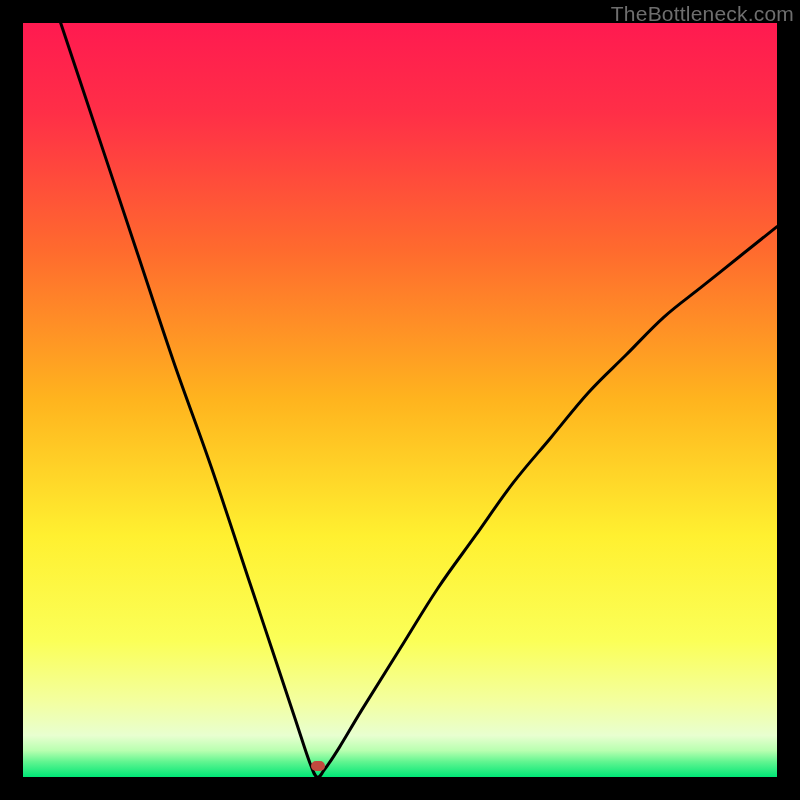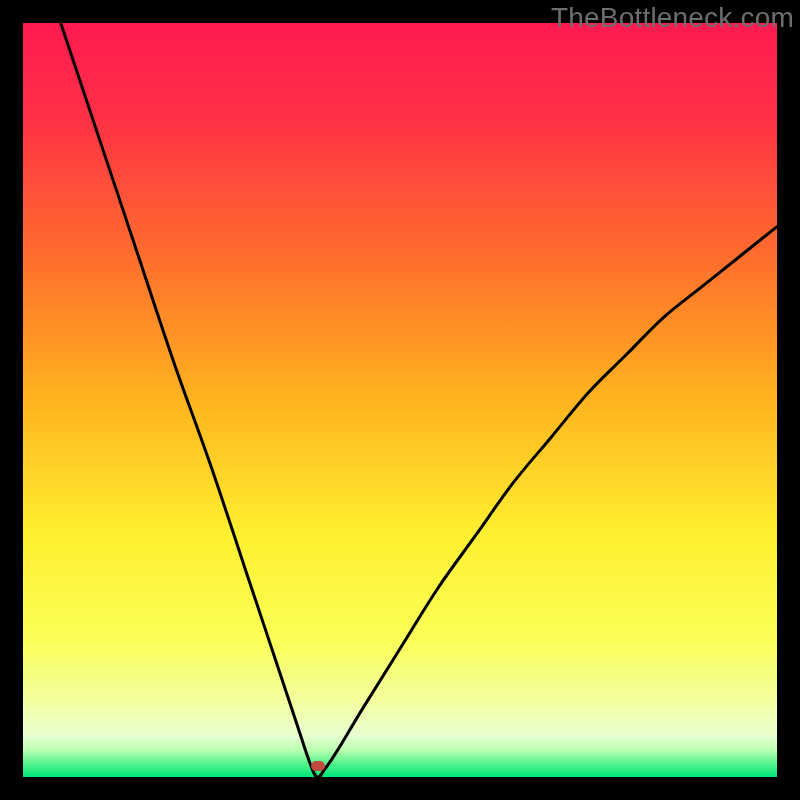--- a/index.html
+++ b/index.html
@@ -24,21 +24,21 @@
     left: 0;
     top: 0;
     width: 754px;
     height: 754px;
   }
   .watermark {
     position: absolute;
     top: 2px;
     right: 6px;
     color: #6e6e6e;
-    font-size: 28px;
+    font-size: 21px;
     font-weight: 500;
     letter-spacing: 0.2px;
     text-align: right;
   }
   svg.curve {
     position: absolute;
     left: 0;
     top: 0;
     width: 754px;
     height: 754px;

